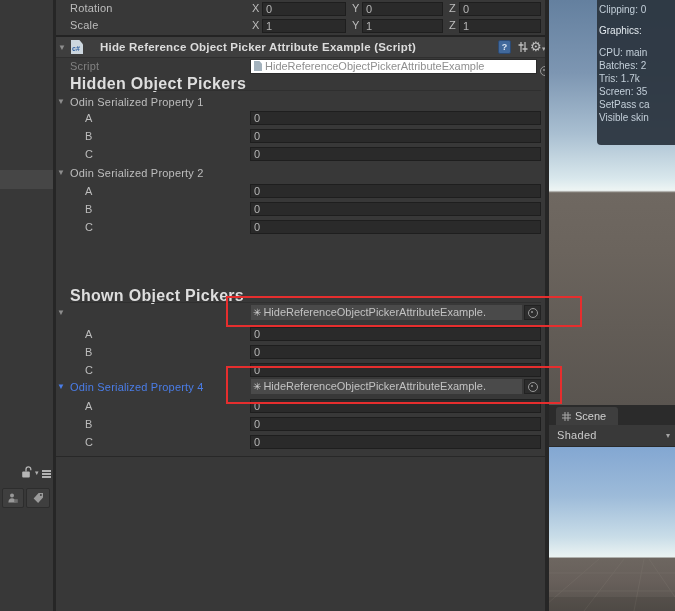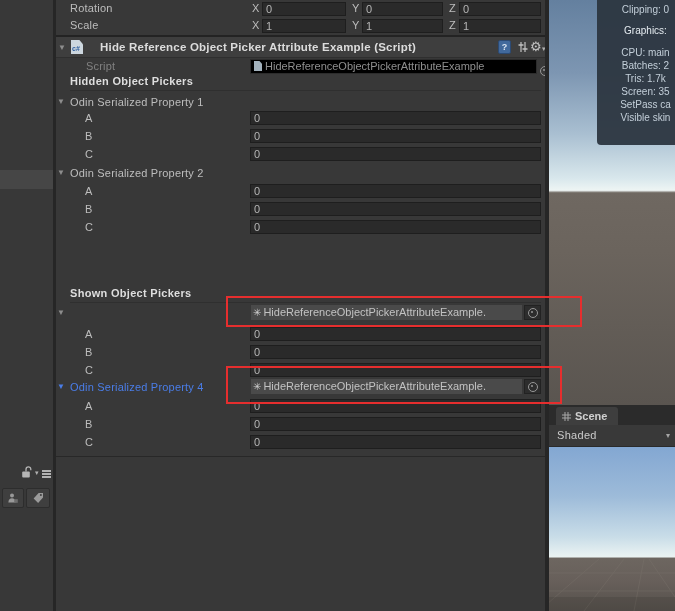--- a/index.html
+++ b/index.html
@@ -5,21 +5,21 @@
   html,body{margin:0;padding:0;background:#222;}
   .screen{position:relative;width:675px;height:611px;background:#383838;overflow:hidden;
           font-family:"Liberation Sans",sans-serif;}
   .abs{position:absolute;}
   
   .lbl{position:absolute;color:#bdbdbd;font-size:11px;line-height:14px;letter-spacing:.2px;white-space:nowrap;}
   .dim{color:#818181;}
   .f{position:absolute;height:14px;background:#2a2a2a;border:1px solid #1e1e1e;box-sizing:border-box;
      color:#b5b5b5;font-size:11px;line-height:12px;padding:0 3px;white-space:nowrap;overflow:hidden;}
   .tri{position:absolute;color:#8d8d8d;font-size:8px;line-height:10px;}
-  .sechdr{position:absolute;color:#dedede;font-weight:bold;font-size:11px;letter-spacing:.3px;white-space:nowrap;}
+  .sechdr{position:absolute;color:#dedede;font-weight:bold;font-size:16px;letter-spacing:.3px;white-space:nowrap;}
   .hline{position:absolute;height:1px;background:#2f2f2f;}
   .vdiv{position:absolute;top:0;height:611px;background:#262626;}
   
   .comp-hdr{position:absolute;left:0;top:35px;width:489px;height:22px;background:#3e3e3e;
             border-top:2px solid #232323;box-sizing:border-box;}
   .comp-title{position:absolute;left:44px;top:4px;color:#dcdcdc;font-size:11.5px;font-weight:bold;
               letter-spacing:.2px;white-space:nowrap;}
   .cs-icon{position:absolute;left:15px;top:3px;width:12px;height:14px;background:#cdd7df;
            clip-path:polygon(0 0,70% 0,100% 30%,100% 100%,0 100%);}
   .cs-label{position:absolute;left:16px;top:8px;font-size:7px;font-weight:bold;color:#2e5e9e;line-height:7px;}
@@ -39,26 +39,26 @@
   .pick-circle::after{content:"";position:absolute;left:2px;top:2px;width:2px;height:2px;border-radius:50%;background:#979797;}
   .doc-icon{display:inline-block;width:8px;height:10px;background:#a3b2bd;vertical-align:-1px;margin-right:3px;
             clip-path:polygon(0 0,68% 0,100% 28%,100% 100%,0 100%);}
   
   .add-btn{position:absolute;left:129px;top:464px;width:226px;height:19px;border-radius:3px;
            background:linear-gradient(#565656,#3f3f3f);border:1px solid #292929;box-shadow:inset 0 1px 0 #6a6a6a;
            color:#c9c9c9;font-size:11.5px;text-align:center;line-height:18px;box-sizing:border-box;letter-spacing:.3px;}
   
   .stats{position:absolute;left:597px;top:0;width:78px;height:145px;background:rgba(44,54,64,.95);
          border-radius:0 0 0 4px;overflow:hidden;color:#c3cfd9;font-size:10px;}
-  .stats p{margin:0;padding-left:19px;line-height:13px;white-space:nowrap;text-align:center;}
+  .stats p{margin:0;padding-left:2px;line-height:13px;white-space:nowrap;}
   .st-clip{margin-top:3px !important;}
   .st-gfx{margin-top:8px !important;font-weight:normal;color:#e4ebf0;}
   .st-cpu{margin-top:9px !important;}
   
-  .scene-tabbar{position:absolute;left:549px;top:405px;width:126px;height:20px;background:#2b2b2b;font-weight:bold;}
+  .scene-tabbar{position:absolute;left:549px;top:405px;width:126px;height:20px;background:#2b2b2b;}
   .scene-tab{position:absolute;left:7px;top:2px;width:62px;height:18px;background:#3e3e3e;border-radius:3px 3px 0 0;
              display:flex;align-items:center;gap:4px;padding-left:6px;box-sizing:border-box;color:#d0d0d0;font-size:11px;}
   .scene-toolbar{position:absolute;left:549px;top:425px;width:126px;height:22px;background:#393939;
                  border-bottom:1px solid #2a2a2a;box-sizing:border-box;color:#cbcbcb;font-size:11px;line-height:21px;}
   .scene-toolbar .mode{padding-left:8px;letter-spacing:.3px;}
   .tb-caret{position:absolute;right:5px;top:7px;color:#a5a5a5;font-size:8px;line-height:8px;}
   .scene-view{position:absolute;left:549px;top:447px;width:126px;height:164px;
     background:linear-gradient(180deg,#83a7d2 0%,#9dbbd9 30%,#c9dde8 55%,#e3eef0 64%,#eaf3f2 67%,
                #6d6660 67.8%,#675f5a 82%,#55504b 100%);}
   .game-view{position:absolute;left:549px;top:0;width:126px;height:405px;
@@ -138,22 +138,22 @@
       <svg class="abs" style="left:461px;top:4px" width="12" height="12" viewBox="0 0 12 12">
         <path d="M4 1v10M8 1v10" stroke="#c2c2c2" stroke-width="1.2"></path>
         <path d="M1.5 4h5M5.5 8h5" stroke="#c2c2c2" stroke-width="1.6"></path>
       </svg>
       <span class="gear">⚙</span>
       <span class="gear-caret">▾</span>
     </div>
     <div class="hline" style="left:0;top:57px;width:489px"></div>
 
     
-    <span class="lbl dim" style="left:30px;top:59px">Script</span>
-    <div class="f" style="left:194px;top:59px;width:287px;height:15px;background:#000000;border-color:#2c2c2c;color:#8f8f8f;line-height:13px"><span class="doc-icon"></span><span>HideReferenceObjectPickerAttributeExample</span></div>
+    <span class="lbl dim" style="left:14px;top:59px">Script</span>
+    <div class="f" style="left:194px;top:59px;width:287px;height:15px;background:#ffffff;border-color:#2c2c2c;color:#8f8f8f;line-height:13px"><span class="doc-icon"></span><span>HideReferenceObjectPickerAttributeExample</span></div>
     <span class="pick-circle abs" style="left:483.5px;top:62px"></span>
 
     
     <span class="sechdr" style="left:14px;top:75px">Hidden Object Pickers</span>
     <div class="hline" style="left:14px;top:90px;width:471px"></div>
 
     <span class="tri" style="left:1px;top:97px">▼</span>
     <span class="lbl" style="left:14px;top:95px">Odin Serialized Property 1</span>
     <span class="lbl" style="left:29px;top:111px">A</span>
     <div class="f" style="left:194px;top:111px;width:291px">0</div>

